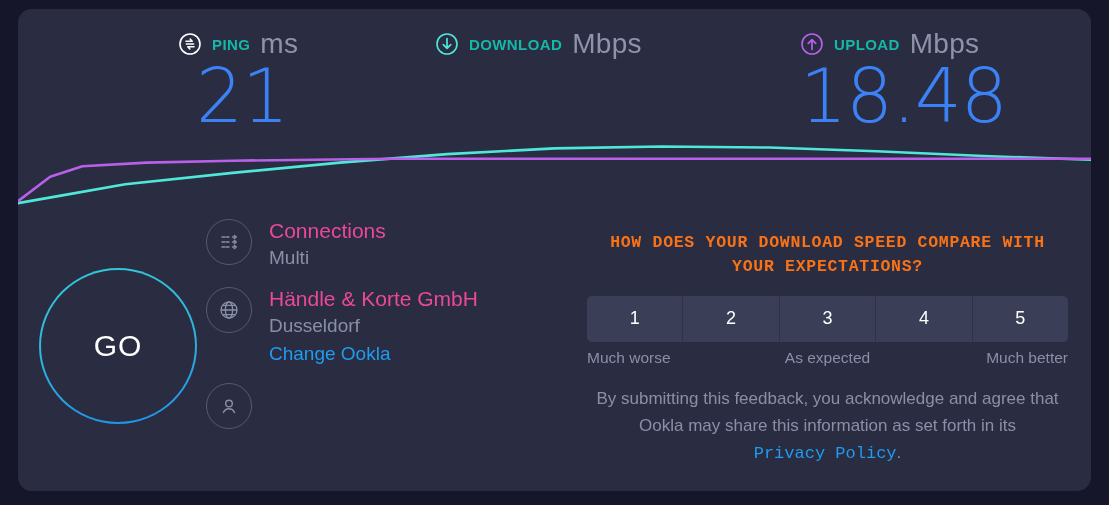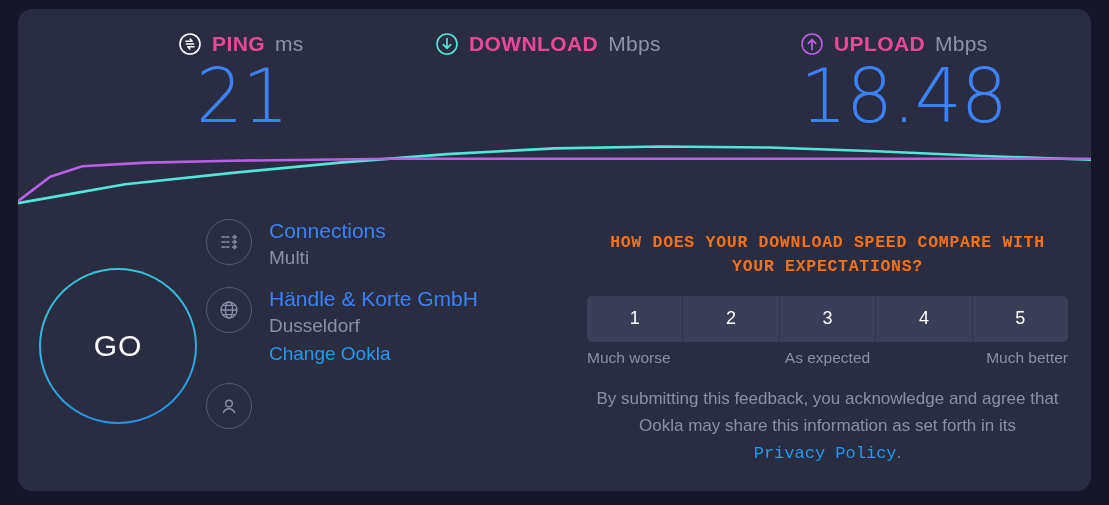--- a/index.html
+++ b/index.html
@@ -33,27 +33,27 @@
 
   .metric { position: absolute; top: 22px; }
   .metric .head {
     display: flex;
     align-items: center;
     gap: 10px;
     height: 26px;
   }
   .metric .ico { width: 24px; height: 24px; display: block; flex: none; }
   .metric .name {
-    font-size: 21px;
+    font-size: 15px;
     font-weight: bold;
-    color: #ec4899;
+    color: #14b8a6;
     letter-spacing: .4px;
   }
   .metric .unit {
-    font-size: 21px;
+    font-size: 28px;
     font-weight: normal;
     color: #8e92ab;
     letter-spacing: .3px;
   }
   .metric .value {
     color: #3b82f6;
     font-weight: 300;
     line-height: 1;
     margin-top: 2px;
     font-family: "DejaVu Sans", sans-serif;
@@ -121,21 +121,21 @@
     border: 1px solid #565a75;
     flex: none;
     display: flex;
     align-items: center;
     justify-content: center;
     margin-top: 2px;
   }
   .info-row .txt { padding-top: 1px; }
   .info-title {
     font-size: 21px;
-    color: #3b82f6;
+    color: #ec4899;
     line-height: 1.25;
     white-space: nowrap;
   }
   .info-sub {
     font-size: 19px;
     color: #8a8fa8;
     line-height: 1.3;
     margin-top: 2px;
   }
   .link {

